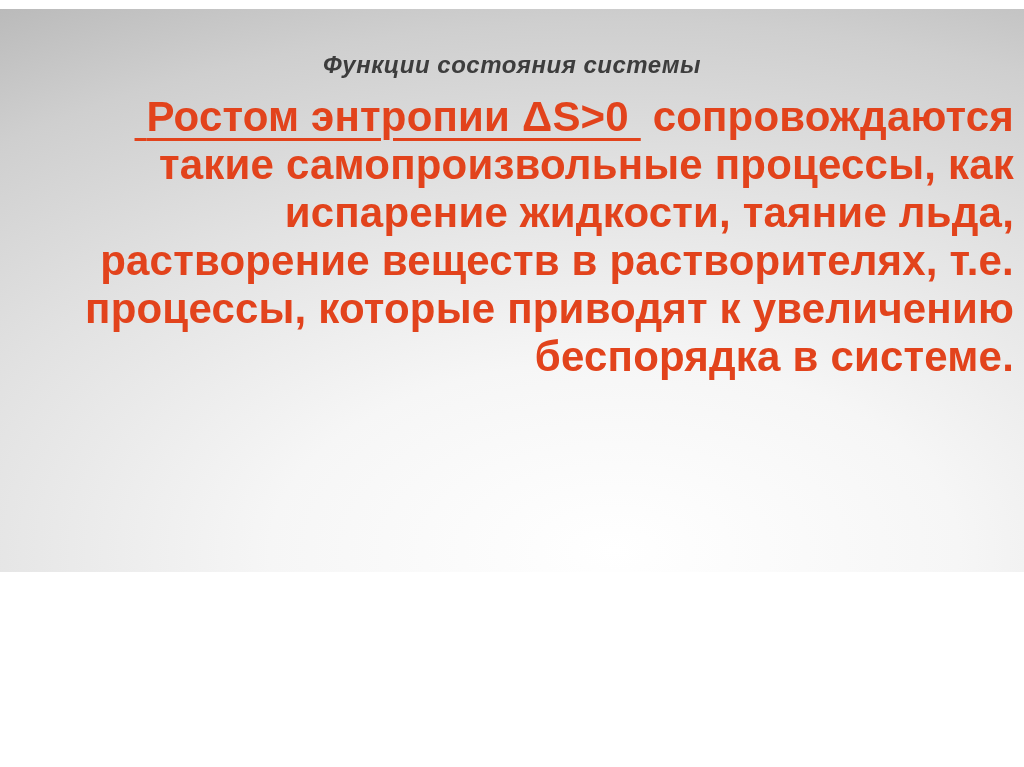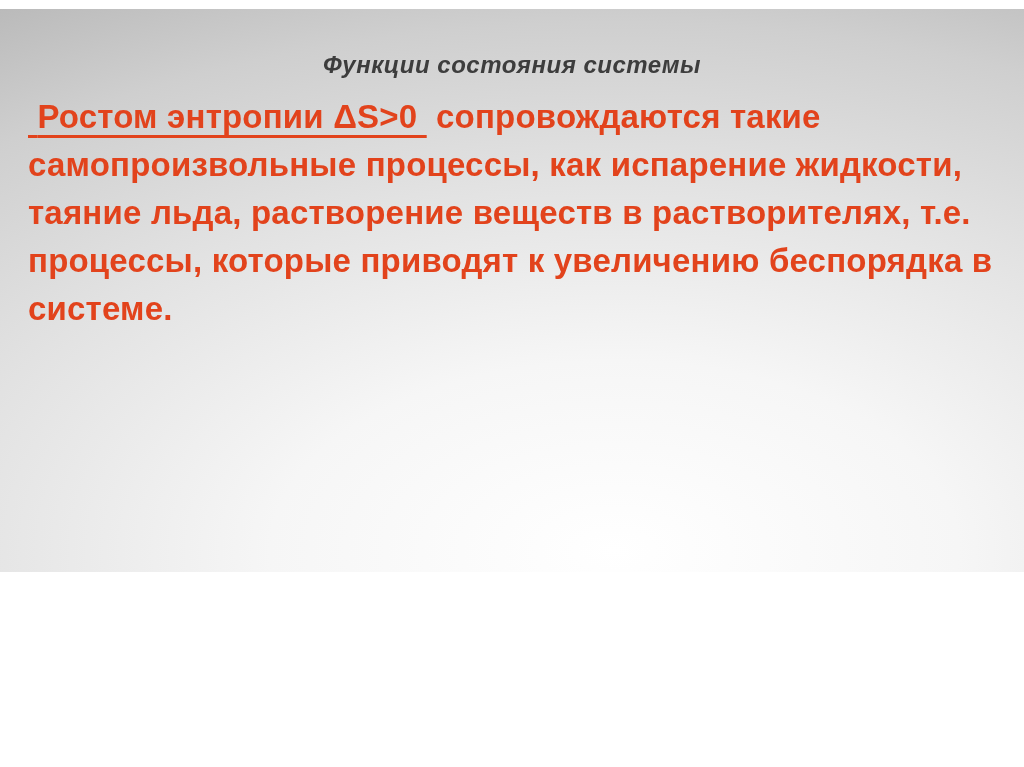--- a/index.html
+++ b/index.html
@@ -39,24 +39,25 @@
     color: #3d3d3d;
     letter-spacing: 0.5px;
   }
   .body-text {
     margin-top: 14px;
     padding: 0 10px 0 12px;
   }
   .para {
     margin: 0 0 10px 16px;
     font-weight: bold;
-    font-size: 33px;
+    font-size: 42px;
     line-height: 48px;
     white-space: pre-wrap;
     letter-spacing: 0.2px;
+    text-align: right;
   }
   .para-red   { color: #e2431c; }
   .para-green { color: #179422; }
   .para-green-indent { text-indent: 42px; }
   .u {
     text-decoration: underline;
     text-decoration-thickness: 3px;
     text-underline-offset: 7px;
   }
 </style>

